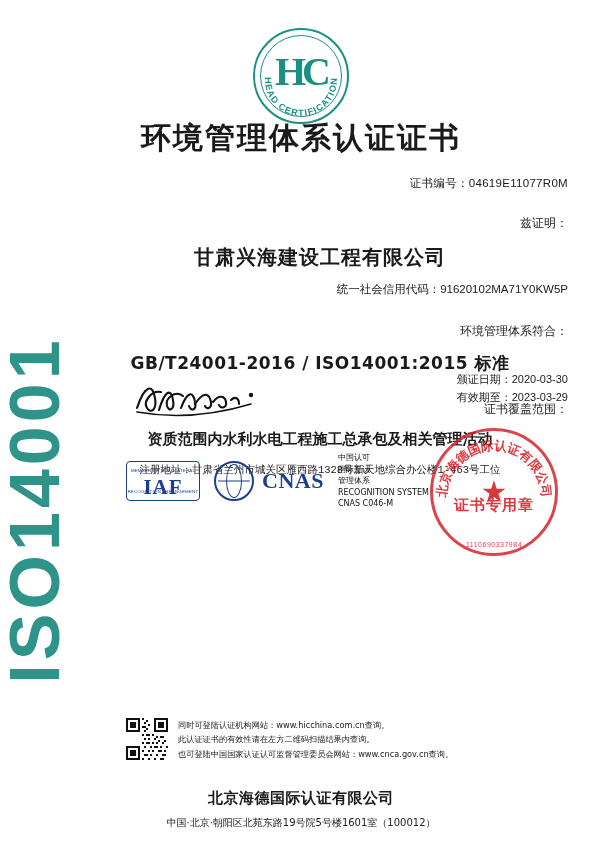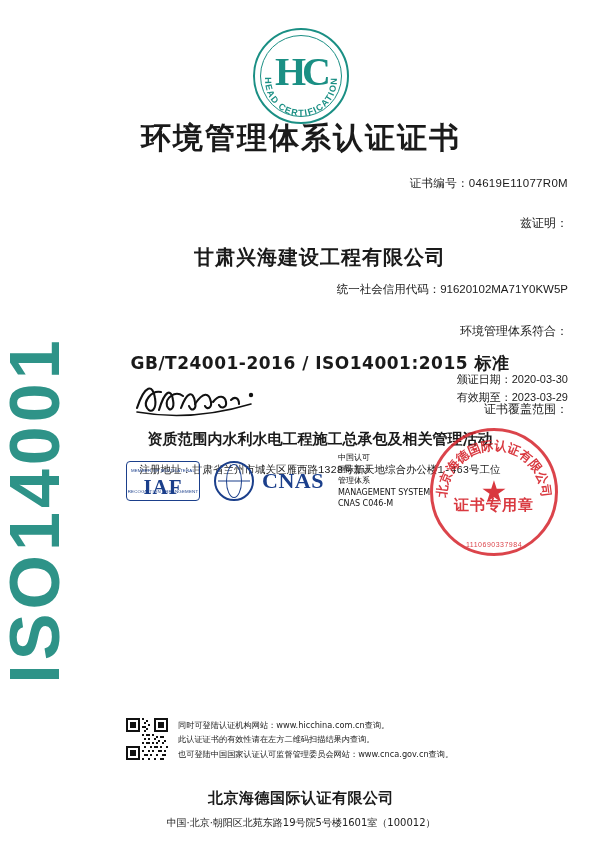--- a/index.html
+++ b/index.html
@@ -491,21 +491,21 @@
 
     <div class="cnas-mark">
       <div class="cnas-globe"></div>
       <div class="cnas-text">CNAS</div>
     </div>
 
     <div class="cnas-desc">
       <div>中国认可</div>
       <div>国际互认</div>
       <div>管理体系</div>
-      <div>MANAGEMENT SYSTEM</div>
+      <div>RECOGNITION SYSTEM</div>
       <div>CNAS C046-M</div>
     </div>
   </div>
 
   <div class="seal">
     <div class="seal-ring"></div>
     <svg width="128" height="128" viewBox="0 0 128 128">
       <defs>
         <path id="sealarc" d="M 16 70 A 48 48 0 1 1 112 70" fill="none"></path>
       </defs>

